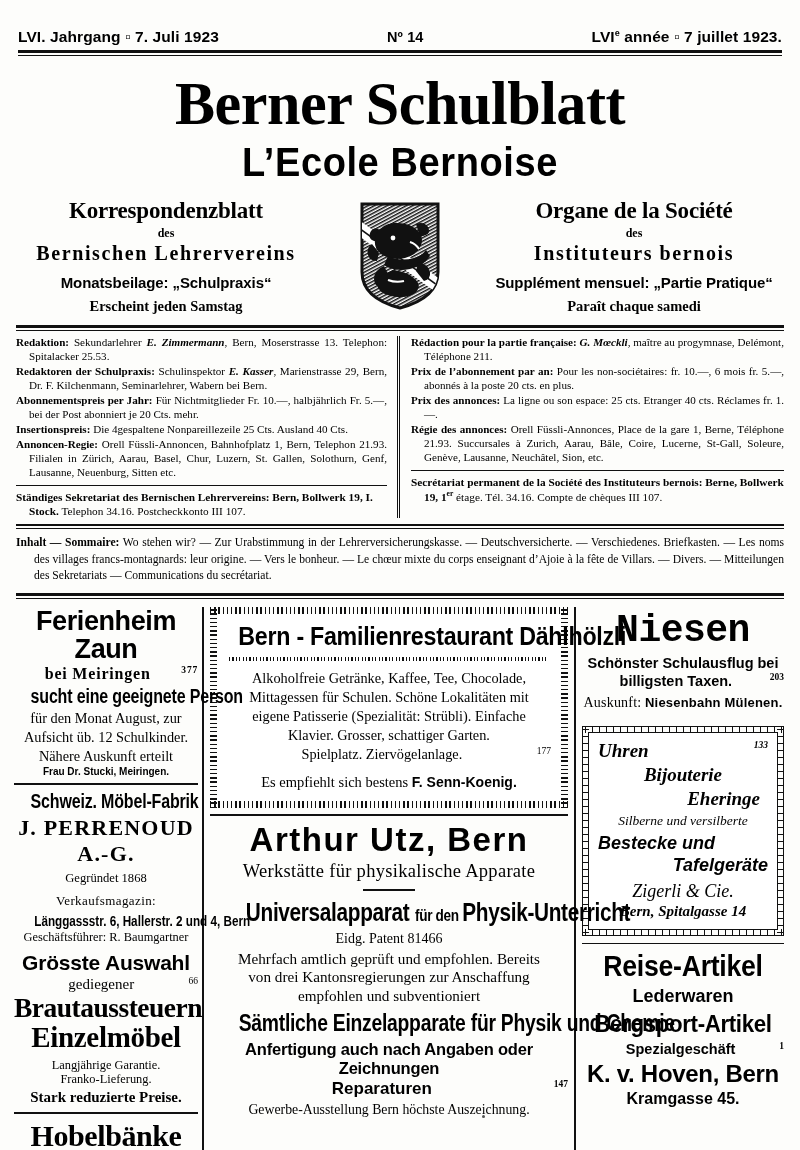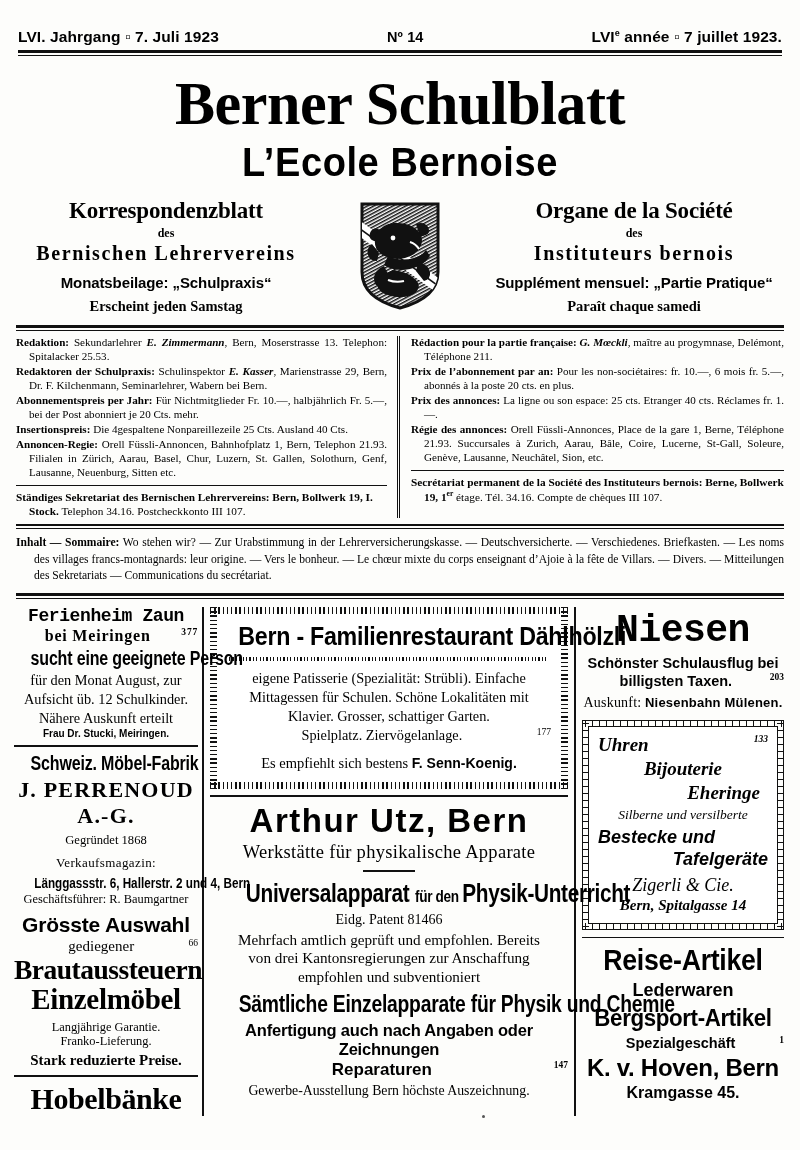--- a/index.html
+++ b/index.html
@@ -162,21 +162,21 @@
   .col-left { width: 192px; box-sizing: border-box; padding: 0 4px; }
   .col-mid  { width: 374px; box-sizing: border-box; padding: 0 6px;
               border-left: 2px solid #111; border-right: 2px solid #111; }
   .col-right{ width: 214px; box-sizing: border-box; padding: 0 6px; }
 
   .ad { text-align: center; }
   .ad-div { border-top: 2px solid #111; margin: 6px 0 5px 0; }
   .ad-div-thin { border-top: 1px solid #111; margin: 7px 0 6px 0; }
 
   
-  .l-h1 { font-family: Liberation Mono, monospace; font-weight: bold; font-size: 18px;
+  .l-h1 { font-family: Liberation Sans, sans-serif; font-weight: bold; font-size: 27px;
           letter-spacing: -0.4px; line-height: 1.05; }
   .l-h2 { font-family: "Liberation Serif", serif; font-weight: bold; font-size: 16px;
           letter-spacing: .8px; margin-top: 2px; position: relative; }
   .l-cond { font-family: "Liberation Sans", sans-serif; font-weight: bold; font-size: 19.5px;
             transform: scaleX(0.82); transform-origin: center; letter-spacing: -0.2px;
             margin-top: 2px; white-space: nowrap; }
   .l-body { font-family: "Liberation Serif", serif; font-size: 14.3px; line-height: 1.18;
             margin-top: 2px; }
   .l-bold { font-family: "Liberation Sans", sans-serif; font-weight: bold; font-size: 10px;
             margin-top: 1px; }
@@ -240,21 +240,21 @@
   
   .r-niesen { font-family: Liberation Mono, monospace; font-weight: bold; font-size: 38px;
               letter-spacing: -0.5px; margin-top: 2px; }
   .r-sub { font-family: "Liberation Sans", sans-serif; font-weight: bold; font-size: 14.5px;
            line-height: 1.25; margin-top: 2px; position: relative; }
   .r-ausk { font-family: "Liberation Serif", serif; font-size: 14px; margin-top: 5px; letter-spacing: .2px; text-align: center; }
   .r-ausk b { font-family: "Liberation Sans", sans-serif; font-weight: bold; font-size: 13px; }
 
   .orn-box {
     border: 1.5px solid #111;
-    margin-top: 9px;
+    margin-top: 15px;
     padding: 5px;
     background:
       repeating-linear-gradient(90deg, transparent 0 2px, #111 2px 3.2px, transparent 3.2px 7px) top/100% 6px no-repeat,
       repeating-linear-gradient(90deg, transparent 0 2px, #111 2px 3.2px, transparent 3.2px 7px) bottom/100% 6px no-repeat,
       repeating-linear-gradient(0deg, transparent 0 2px, #111 2px 3.2px, transparent 3.2px 7px) left/6px 100% no-repeat,
       repeating-linear-gradient(0deg, transparent 0 2px, #111 2px 3.2px, transparent 3.2px 7px) right/6px 100% no-repeat;
   }
   .orn-inner { border: 1px solid #111; background: #fff; padding: 7px 9px 9px 9px; text-align: center; }
   .r-it1 { font-family: "Liberation Serif", serif; font-weight: bold; font-style: italic;
            font-size: 19px; text-align: left; position: relative; }
@@ -420,22 +420,23 @@
       </div>
 
     </div>
 
     <div class="col-mid">
 
       <div class="hatch-border">
         <div class="hatch-inner">
           <div class="m-rest-title">Bern - Familienrestaurant Dählhölzli</div>
           <div class="thin-hatch"></div>
+          <div class="m-body">Alkoholfreie Getränke, Kaffee, Tee, Chocolade,</div>
+          <div class="m-body">Mittagessen für Schulen. Schöne Lokalitäten mit</div>
           <div class="m-body">eigene Patisserie (Spezialität: Strübli). Einfache</div>
-          <div class="m-body">Mittagessen für Schulen. Schöne Lokalitäten mit</div>
           <div class="m-body">Klavier. Grosser, schattiger Garten.</div>
           <div class="m-body" style="position:relative"><span>Spielplatz. Ziervögelanlage.</span><span class="ref-right ref">177</span></div>
           <div class="m-rec"><span>Es empfiehlt sich bestens </span><b>F. Senn-Koenig.</b></div>
         </div>
       </div>
 
       <div class="ad-div"></div>
 
       <div class="ad">
         <div class="m-utz">Arthur Utz, Bern</div>

